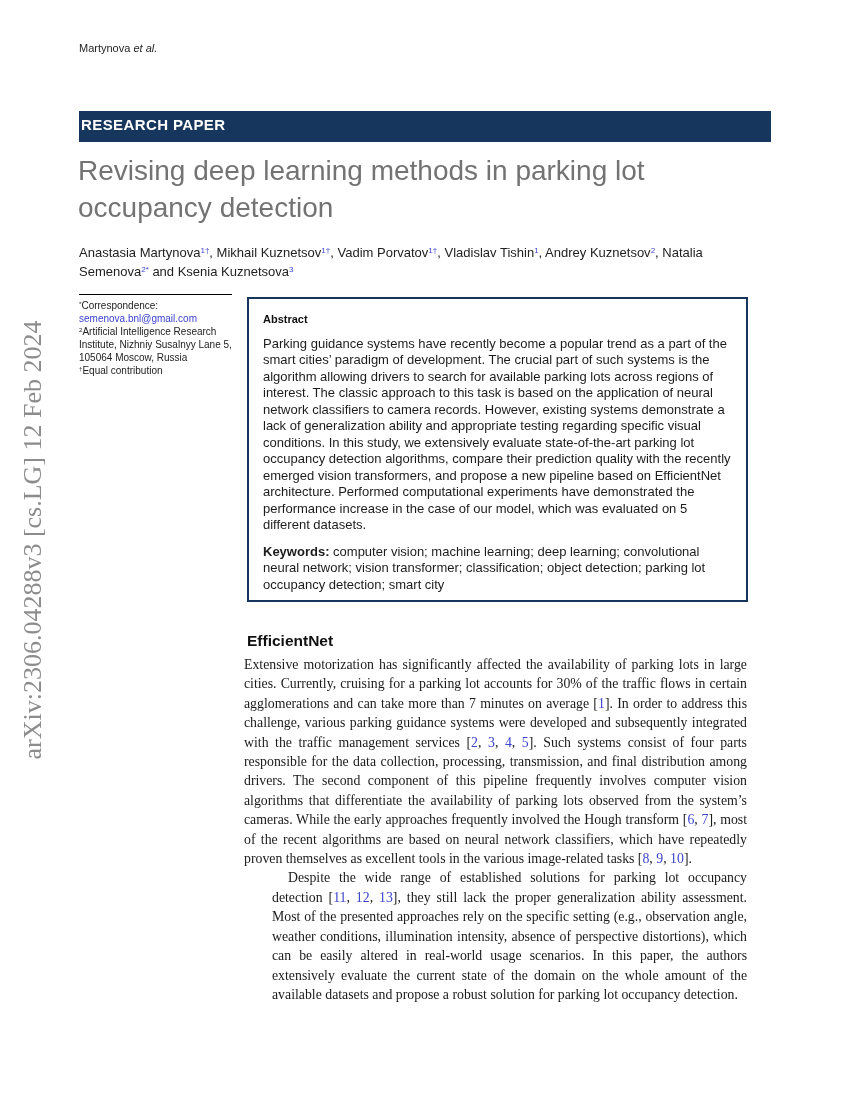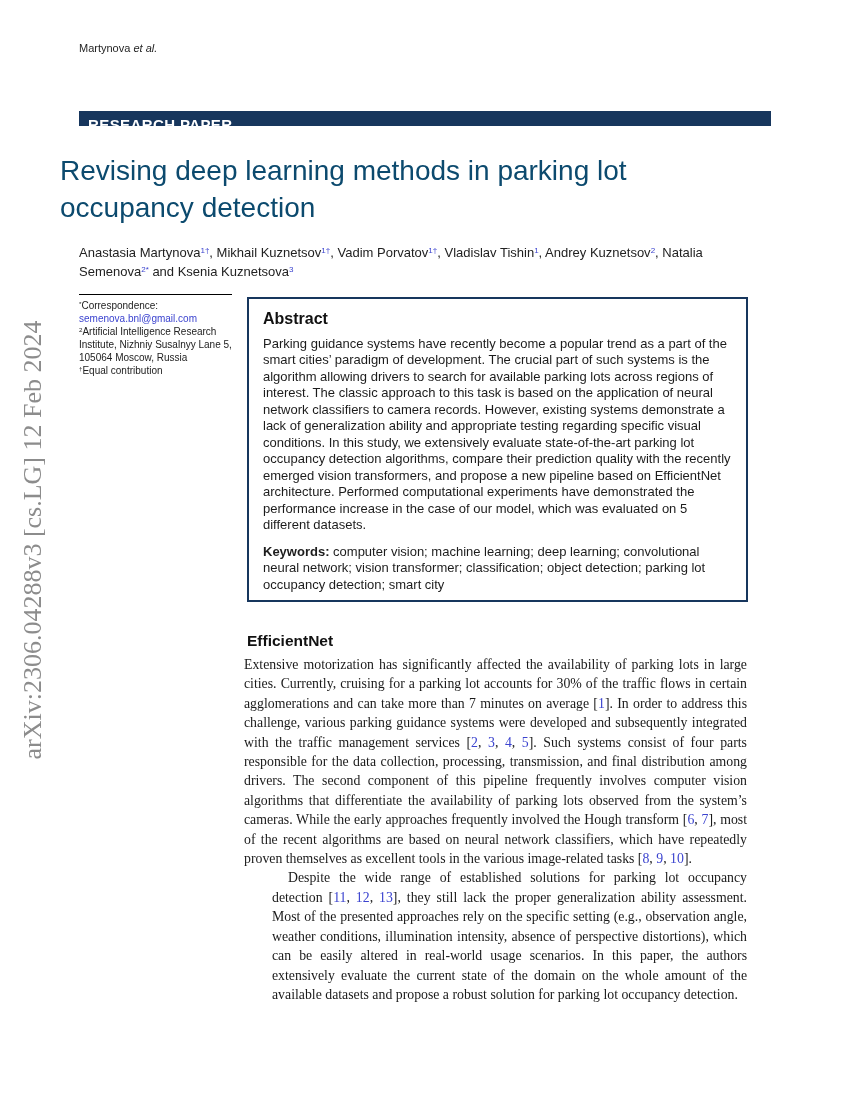--- a/index.html
+++ b/index.html
@@ -5,49 +5,49 @@
   html,body{margin:0;padding:0;background:#ffffff;}
   .page{
     position:relative;width:850px;height:1100px;background:#fff;overflow:hidden;
     font-family:"Liberation Sans",sans-serif;color:#1a1a1a;
   }
   .running-head{
     position:absolute;left:79px;top:42px;font-size:11px;color:#1f1f1f;
   }
   .running-head .etal{font-style:italic;margin-top:11px;}
   .banner{
-    position:absolute;left:79px;top:111px;width:692px;height:15px;
+    position:absolute;left:79px;top:111px;width:692px;height:31px;
     background:var(--banner_bg,#17365d);color:#ffffff;font-weight:bold;
-    font-size:15px;line-height:27px;padding-left:9px;box-sizing:border-box;
+    font-size:15px;line-height:27px;padding-left:2px;box-sizing:border-box;
     letter-spacing:0.4px;
   }
   .title{
-    position:absolute;left:60px;top:152px;width:700px;
-    font-size:28px;line-height:37px;font-weight:400;color:#0c4a6e;
+    position:absolute;left:78px;top:152px;width:700px;
+    font-size:28px;line-height:37px;font-weight:400;color:#737373;
   }
   .authors{
     position:absolute;left:79px;top:243px;width:690px;
     font-size:13px;line-height:19px;color:#222;
   }
   sup{font-size:0.62em;line-height:0;position:relative;vertical-align:baseline;top:-0.55em;}
   .authors sup{color:var(--link_blue,#3b43cf);}
   .sidebar{
     position:absolute;left:79px;top:294px;width:162px;
     font-size:10px;line-height:13px;color:#222;
   }
   .sidebar-rule{border-top:1.5px solid #000;margin-bottom:4px;width:153px;}
   .sidebar p{margin:0;}
   .sidebar .email{color:var(--link_blue,#3b43cf);}
   .abstract-box{
     position:absolute;left:247px;top:297px;width:501px;height:305px;
     border:2px solid var(--box_border,#17365d);box-sizing:border-box;
     padding:12px 14px;font-size:13px;line-height:16.5px;color:#1c1c1c;
   }
   .abstract-box h2{
-    font-size:16px;margin:0 0 8px 0;color:#111;
+    font-size:11px;margin:0 0 8px 0;color:#111;
   }
   .abstract-box p{margin:0;}
   .abstract-box .keywords{margin-top:10px;}
   .abstract-box .kw-label{font-weight:bold;}
   .intro-heading{
     position:absolute;left:247px;top:632px;font-size:15.5px;font-weight:bold;color:#111;
   }
   .intro-body{
     position:absolute;left:244px;top:655px;width:503px;
     font-family:"Liberation Serif",serif;font-size:13.8px;line-height:19.4px;

